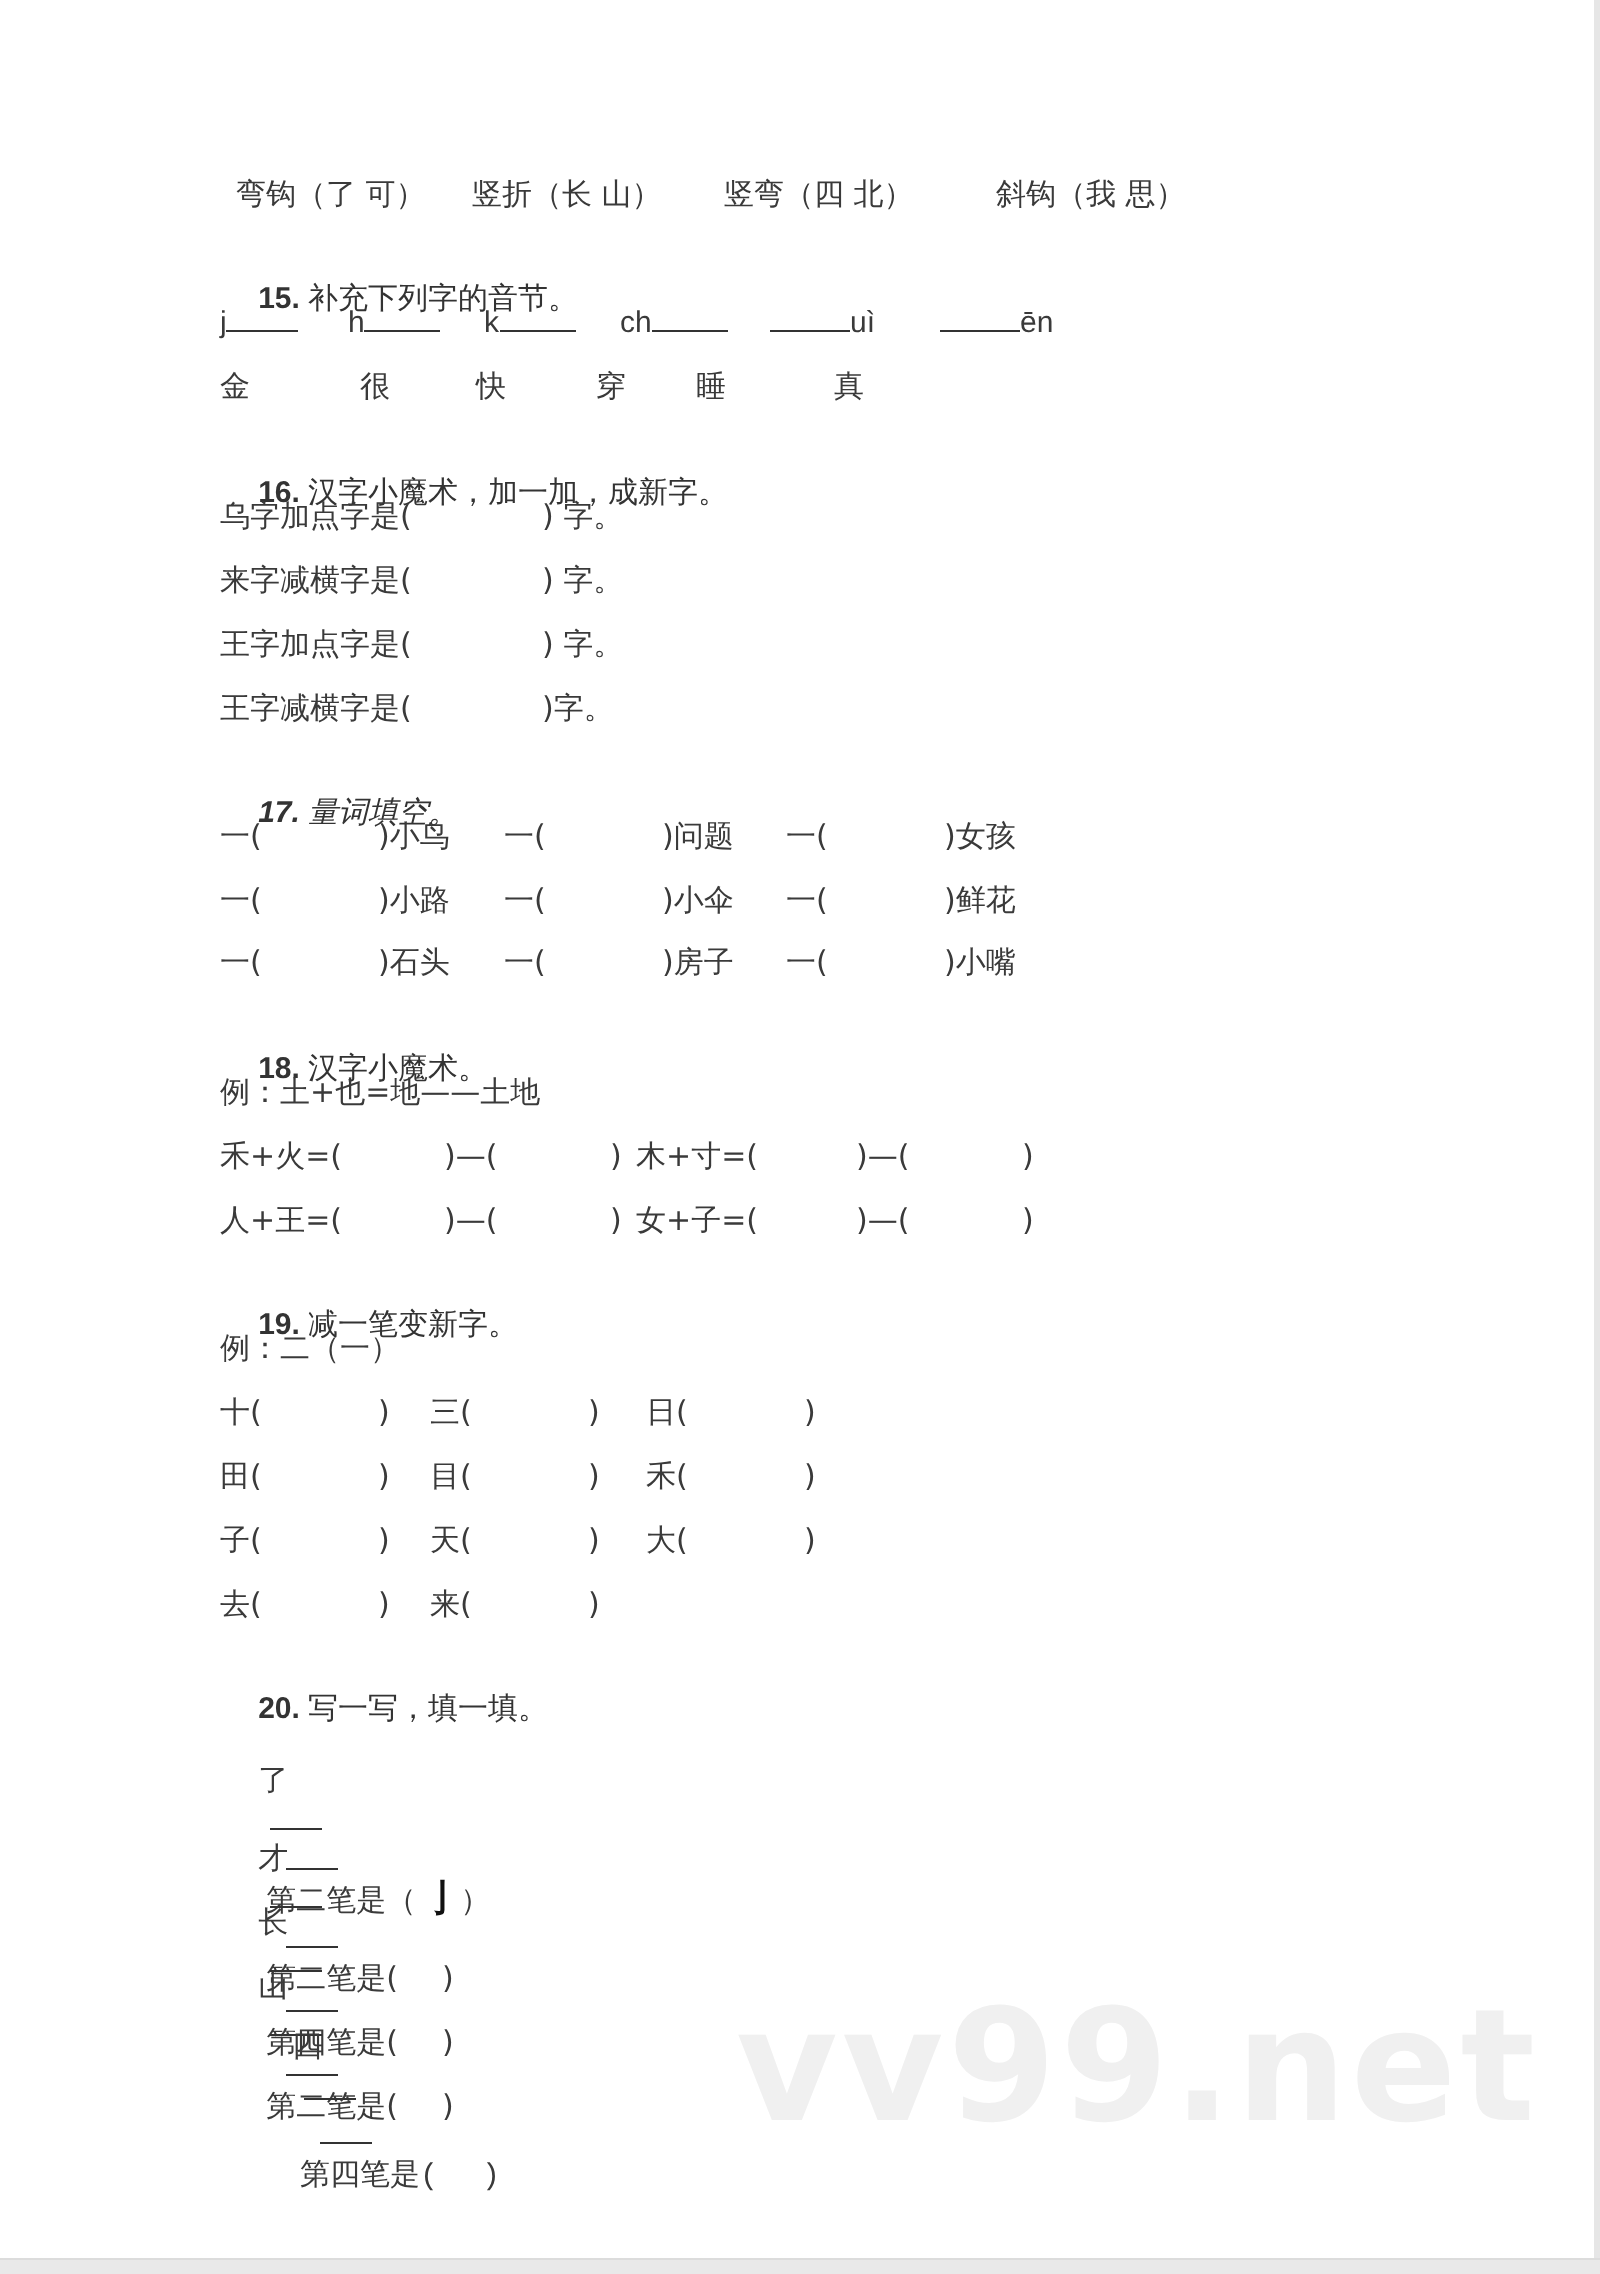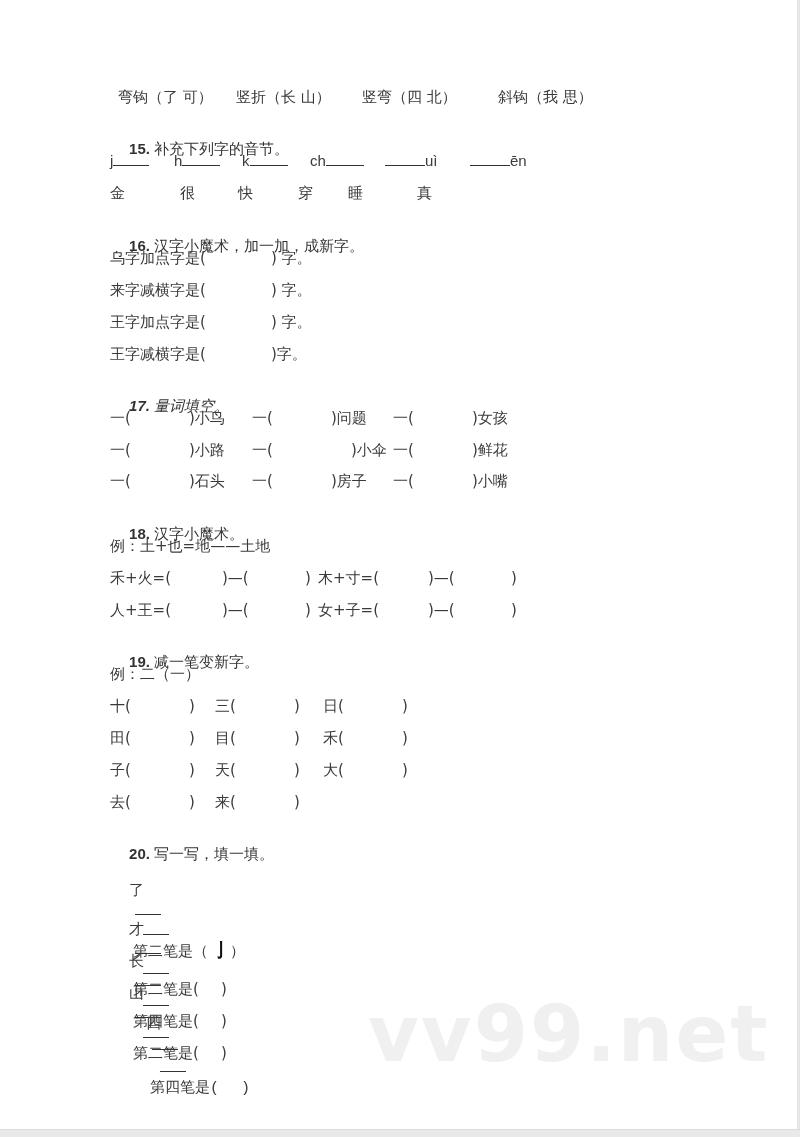--- a/index.html
+++ b/index.html
@@ -70,21 +70,21 @@
   <div class="cell" style="left:110px;top:408px;">一(</div>
   <div class="cell" style="left:189px;top:408px;">)小鸟</div>
   <div class="cell" style="left:252px;top:408px;">一(</div>
   <div class="cell" style="left:331px;top:408px;">)问题</div>
   <div class="cell" style="left:393px;top:408px;">一(</div>
   <div class="cell" style="left:472px;top:408px;">)女孩</div>
 
   <div class="cell" style="left:110px;top:440px;">一(</div>
   <div class="cell" style="left:189px;top:440px;">)小路</div>
   <div class="cell" style="left:252px;top:440px;">一(</div>
-  <div class="cell" style="left:351px;top:440px;">)小伞</div>
+  <div class="cell" style="left:331px;top:440px;">)小伞</div>
   <div class="cell" style="left:393px;top:440px;">一(</div>
   <div class="cell" style="left:472px;top:440px;">)鲜花</div>
 
   <div class="cell" style="left:110px;top:471px;">一(</div>
   <div class="cell" style="left:189px;top:471px;">)石头</div>
   <div class="cell" style="left:252px;top:471px;">一(</div>
   <div class="cell" style="left:331px;top:471px;">)房子</div>
   <div class="cell" style="left:393px;top:471px;">一(</div>
   <div class="cell" style="left:472px;top:471px;">)小嘴</div>
 

